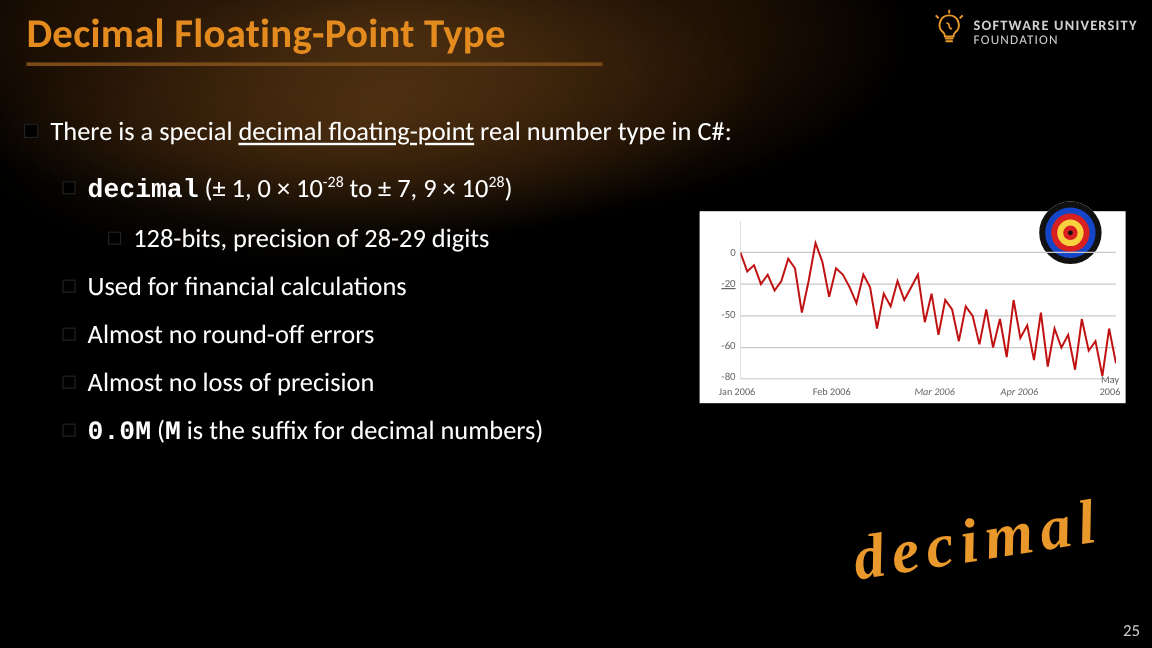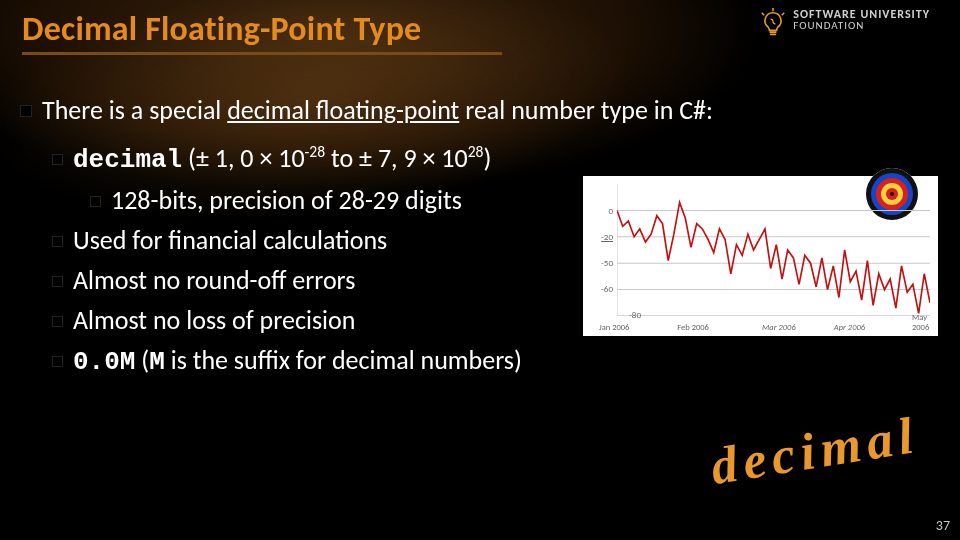--- a/index.html
+++ b/index.html
@@ -13,25 +13,25 @@
         rgba(0,0,0,0) 78%)}
   .s2{width:900px;height:320px;left:-140px;top:-60px;transform:rotate(-6deg);
       background:radial-gradient(closest-side,
         rgba(220,140,50,0.20) 0%,
         rgba(0,0,0,0) 72%)}
   .slide{position:relative;width:960px;height:540px}
   .title{position:absolute;left:22px;top:8px;font-size:34px;font-weight:700;
     color:#E38B1F;letter-spacing:0.2px}
   .title-underline{position:absolute;left:22px;top:52px;width:480px;height:3px;
     background:#7a4a18}
-  .logo{position:absolute;right:30px;top:8px;display:flex;align-items:flex-start;gap:4px}
+  .logo{position:absolute;right:12px;top:8px;display:flex;align-items:flex-end;gap:4px}
   .bulb{width:32px;height:32px}
   .logo-text{font-size:11px;line-height:12px;color:#d0d0d0;letter-spacing:1px}
   .logo-text .l1{font-weight:700;font-size:12px}
-  .content{position:absolute;left:20px;top:92px;right:22px;font-size:26px;line-height:36px}
+  .content{position:absolute;left:20px;top:92px;right:22px;font-size:22px;line-height:36px}
   .b1{margin:0 0 6px 0}
   .b2{margin:4px 0 4px 32px}
   .b3{margin:4px 0 4px 70px}
   .sq{display:inline-block;width:10px;height:10px;background:#000;
       border:1px solid #222;margin-right:10px;vertical-align:2px}
   .sq2{width:9px;height:9px}
   .underline{text-decoration:underline}
   .mono{font-family:Consolas,"Courier New",monospace;font-weight:700}
   sup{font-size:60%;vertical-align:super}
   .chartbox{position:absolute;right:22px;top:176px;width:355px;height:160px;
@@ -123,26 +123,26 @@
             <line x1="0" x2="300" y1="130" y2="130"></line>
           </g>
         <path id="chart-path" class="chart-line" d="M0.0 26.0 L5.5 41.6 L10.9 36.4 L16.4 52.0 L21.8 44.2 L27.3 57.2 L32.7 49.4 L38.2 31.2 L43.6 39.0 L49.1 75.4 L54.5 49.4 L60.0 18.2 L65.5 33.8 L70.9 62.4 L76.4 39.0 L81.8 44.2 L87.3 54.6 L92.7 67.6 L98.2 44.2 L103.6 54.6 L109.1 88.4 L114.5 59.8 L120.0 70.2 L125.5 49.4 L130.9 65.0 L136.4 54.6 L141.8 44.2 L147.3 83.2 L152.7 59.8 L158.2 93.6 L163.6 65.0 L169.1 72.8 L174.5 98.8 L180.0 70.2 L185.5 78.0 L190.9 101.4 L196.4 72.8 L201.8 104.0 L207.3 80.6 L212.7 111.8 L218.2 65.0 L223.6 96.2 L229.1 85.8 L234.5 114.4 L240.0 75.4 L245.5 119.6 L250.9 88.4 L256.4 104.0 L261.8 93.6 L267.3 122.2 L272.7 80.6 L278.2 106.6 L283.6 98.8 L289.1 127.4 L294.5 88.4 L300.0 117.0 "></path>
       </svg>
     </div>
     <div id="chart-yticks">
         <div class="chart-ytick" style="top: 29px;">0</div>
         <div class="chart-ytick" style="top: 55px; text-decoration: underline;">-20</div>
         <div class="chart-ytick" style="top: 81px;">-50</div>
         <div class="chart-ytick" style="top: 107px;">-60</div>
-        <div class="chart-ytick" style="top: 133px; padding-left: 28px;">-80</div>
+        <div class="chart-ytick" style="top: 133px;">-80</div>
       </div>
     <div id="chart-xticks">
         <div class="chart-xtick" style="left: 16px;">Jan 2006</div>
         <div class="chart-xtick" style="left: 94.25px;">Feb 2006</div>
         <div class="chart-xtick" style="left: 179px; font-style: italic;">Mar 2006</div>
         <div class="chart-xtick" style="left: 250.75px; font-style: italic;">Apr 2006</div>
-        <div class="chart-xtick" style="left: 329px;">May 2006</div>
+        <div class="chart-xtick" style="left: 329px; text-align: center;">May 2006</div>
       </div>
   </div>
 
   <div class="dec-word">decimal</div>
-  <div class="slide-num">37</div>
+  <div class="slide-num">25</div>
 </div>
 
 </body></html>

